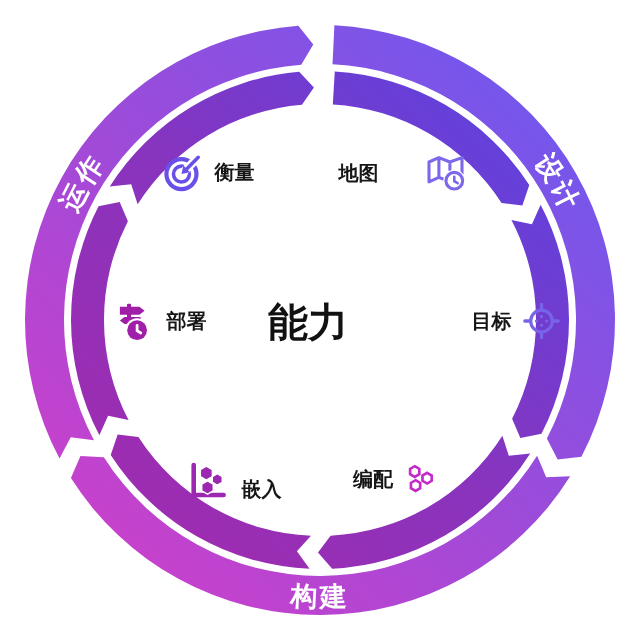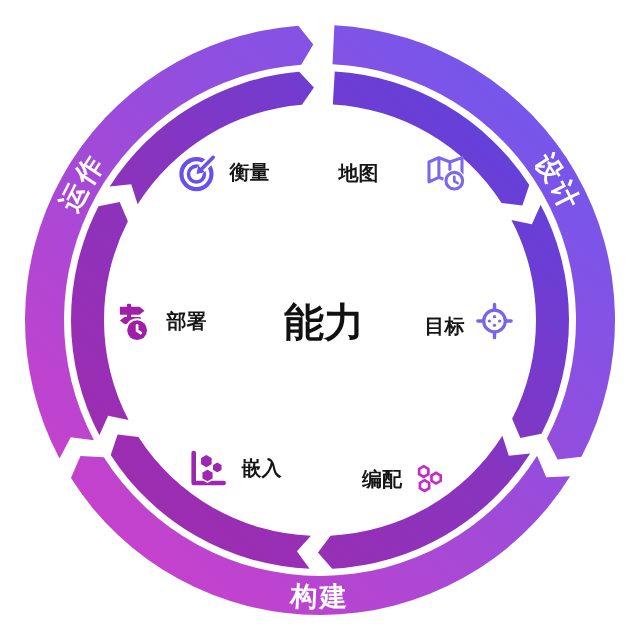--- a/index.html
+++ b/index.html
@@ -6,21 +6,21 @@
   #canvas{
     position:relative;width:640px;height:640px;background:#fff;overflow:hidden;
     font-family:"Liberation Sans", sans-serif;
   }
   #rings{position:absolute;left:0;top:0;}
   .ring-label{
     font-family:"Liberation Sans", sans-serif;
     font-size:27px;font-weight:bold;fill:#ffffff;letter-spacing:3px;
   }
   .center-text{
-    position:absolute;left:324px;top:322px;transform:translate(-50%,-50%);
+    position:absolute;left:308px;top:322px;transform:translate(-50%,-50%);
     font-size:40px;font-weight:800;line-height:1.17;color:#111;
     text-align:center;white-space:nowrap;
   }
   .item{
     position:absolute;display:flex;align-items:center;gap:11px;
     transform:translate(-50%,-50%);white-space:nowrap;
   }
   .item .label{font-size:20px;font-weight:600;color:#161616;}
   .item svg{display:block;}
 </style>
@@ -68,21 +68,21 @@
     </text>
     <text class="ring-label">
       <textPath href="#arcBuild" startOffset="50%" text-anchor="middle">构建</textPath>
     </text>
   </svg>
 
   <div class="center-text">
     <div>能力</div>
   </div>
 
-  <div class="item" style="left: 223px; top: 172px; color: rgb(106, 79, 232);">
+  <div class="item" style="left: 208px; top: 172px; color: rgb(106, 79, 232);">
     <svg width="42" height="42" viewBox="0 0 40 40">
       <circle cx="19" cy="22" r="14.3" fill="none" stroke="currentColor" stroke-width="4"></circle>
       <circle cx="19" cy="22" r="7.6" fill="none" stroke="currentColor" stroke-width="3.4"></circle>
       <circle cx="19" cy="22" r="2.4" fill="currentColor"></circle>
       <line x1="35" y1="6" x2="20" y2="21" stroke="#ffffff" stroke-width="8" stroke-linecap="round"></line>
       <line x1="35" y1="6" x2="23" y2="18" stroke="currentColor" stroke-width="3.4" stroke-linecap="round"></line>
       <polygon points="19,22 27.1,20.2 20.8,13.9" fill="currentColor"></polygon>
     </svg>
     <span class="label">衡量</span>
   </div>
@@ -102,43 +102,43 @@
       <rect x="15.2" y="5" width="3.6" height="29" rx="1" fill="currentColor"></rect>
       <polygon points="9,7.5 26,7.5 30.5,11 26,14.5 9,14.5" fill="currentColor"></polygon>
       <polygon points="27,16.5 13,16.5 9,19.5 13,22.5 27,22.5" fill="currentColor"></polygon>
       <circle cx="24" cy="28" r="10.4" fill="#ffffff"></circle>
       <circle cx="24" cy="28" r="8.6" fill="currentColor"></circle>
       <path d="M24 23.8 V28.4 L27.2 30.4" fill="none" stroke="#ffffff" stroke-width="2.4" stroke-linecap="round"></path>
     </svg>
     <span class="label">部署</span>
   </div>
 
-  <div class="item" style="left: 469px; top: 321px; color: rgb(120, 100, 232); align-items: flex-end;">
+  <div class="item" style="left: 516px; top: 321px; color: rgb(120, 100, 232);">
     <span class="label">目标</span>
     <svg width="38" height="38" viewBox="0 0 40 40">
       <circle cx="20" cy="20" r="11.4" fill="none" stroke="currentColor" stroke-width="3.4"></circle>
       <path d="M20 2.5 V7.5 M20 32.5 V37.5 M2.5 20 H7.5 M32.5 20 H37.5" stroke="currentColor" stroke-width="3.6" stroke-linecap="round" fill="none"></path>
       <circle cx="20" cy="15.4" r="1.7" fill="currentColor"></circle>
       <circle cx="14.6" cy="20" r="1.7" fill="currentColor"></circle>
       <circle cx="25.4" cy="20" r="1.7" fill="currentColor"></circle>
       <circle cx="20" cy="24.6" r="1.7" fill="currentColor"></circle>
     </svg>
   </div>
 
-  <div class="item" style="left: 233px; top: 468px; color: rgb(156, 39, 176);">
+  <div class="item" style="left: 233px; top: 480px; color: rgb(156, 39, 176); align-items: flex-end;">
     <svg width="46" height="46" viewBox="0 0 40 40">
       <path d="M8 7 V33 H34" fill="none" stroke="currentColor" stroke-width="4" stroke-linecap="round" stroke-linejoin="round"></path>
       <polygon points="19,8 24.2,11 24.2,17 19,20 13.8,17 13.8,11" fill="currentColor" stroke="#ffffff" stroke-width="1.2"></polygon>
       <polygon points="28.5,14.5 32.8,17 32.8,22 28.5,24.5 24.2,22 24.2,17" fill="currentColor" stroke="#ffffff" stroke-width="1.2"></polygon>
       <polygon points="20,20.7 25,23.6 25,29.4 20,32.3 15,29.4 15,23.6" fill="currentColor" stroke="#ffffff" stroke-width="1.2"></polygon>
     </svg>
     <span class="label">嵌入</span>
   </div>
 
-  <div class="item" style="left: 404px; top: 479px; color: rgb(195, 42, 200);">
+  <div class="item" style="left: 395px; top: 479px; color: rgb(195, 42, 200);">
     <span class="label">编配</span>
     <svg width="33" height="33" viewBox="0 0 40 40">
       <polygon points="13,4.5 18.6,7.8 18.6,14.2 13,17.5 7.4,14.2 7.4,7.8" fill="none" stroke="currentColor" stroke-width="3.2"></polygon>
       <polygon points="28,12.5 33.6,15.8 33.6,22.2 28,25.5 22.4,22.2 22.4,15.8" fill="none" stroke="currentColor" stroke-width="3.2"></polygon>
       <polygon points="14,21.5 19.6,24.8 19.6,31.2 14,34.5 8.4,31.2 8.4,24.8" fill="none" stroke="currentColor" stroke-width="3.2"></polygon>
     </svg>
   </div>
 
 </div>
 

